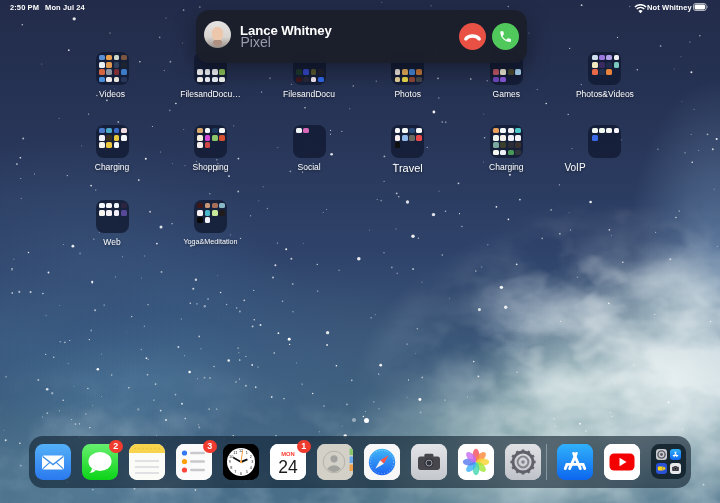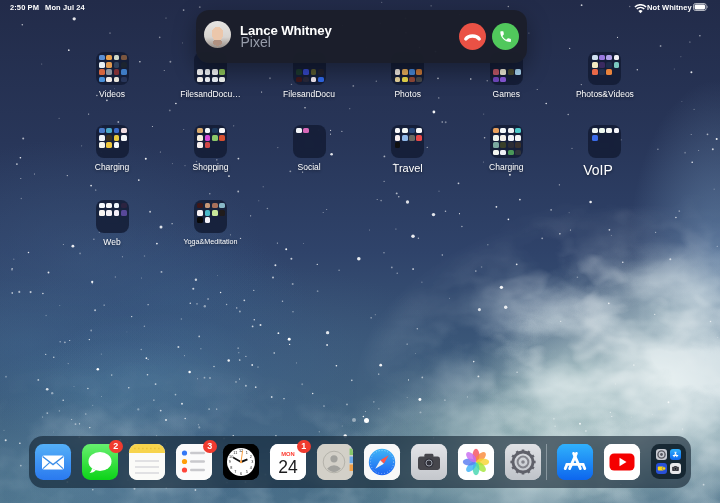--- a/index.html
+++ b/index.html
@@ -702,21 +702,21 @@
       <i style="left:25.3px;top:24.5px;background:#30343c"></i>
     </div>
     <div class="flabel" style="left:457.3px;top:161.5px;font-size:8.5px">Charging</div>
 <div class="fold" style="left:588.4px;top:125px">
       <i style="left:3.4px;top:2.6px;background:#f2f8f2"></i>
       <i style="left:10.7px;top:2.6px;background:#eef8ee"></i>
       <i style="left:18.0px;top:2.6px;background:#f4f6f4"></i>
       <i style="left:25.3px;top:2.6px;background:#f4f4fa"></i>
       <i style="left:3.4px;top:9.9px;background:#3a6ae8"></i>
     </div>
-    <div class="flabel" style="left:549px;top:161.5px;font-size:14px">VoIP</div>
+    <div class="flabel" style="left:526px;top:161.5px;font-size:10px">VoIP</div>
 <div class="fold" style="left:95.5px;top:200px">
       <i style="left:3.4px;top:2.6px;background:#f4f8fc"></i>
       <i style="left:10.7px;top:2.6px;background:#f8f8f8"></i>
       <i style="left:18.0px;top:2.6px;background:#f0f6fa"></i>
       <i style="left:25.3px;top:2.6px;background:#2c2440"></i>
       <i style="left:3.4px;top:9.9px;background:#f8f4f0"></i>
       <i style="left:10.7px;top:9.9px;background:#f4f0f4"></i>
       <i style="left:18.0px;top:9.9px;background:#f2eef8"></i>
       <i style="left:25.3px;top:9.9px;background:#584898"></i>
     </div>

